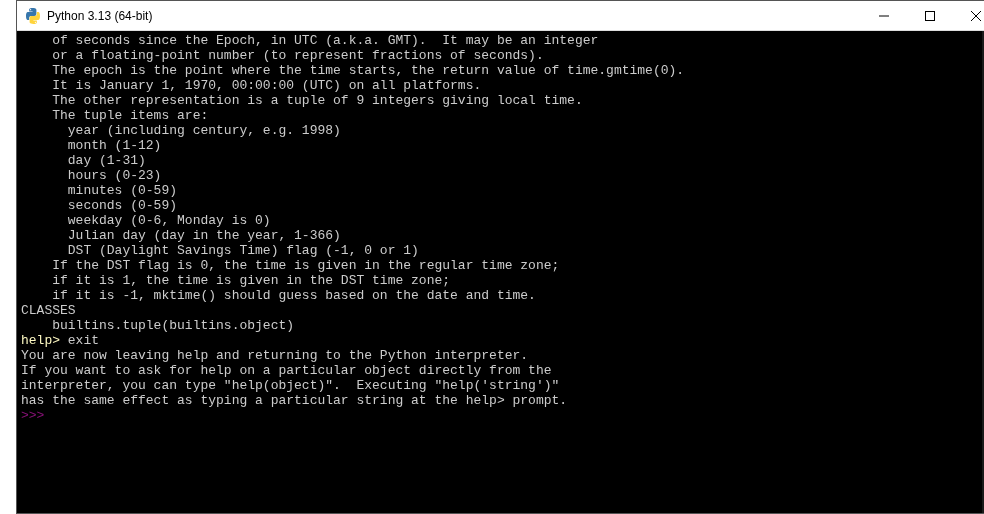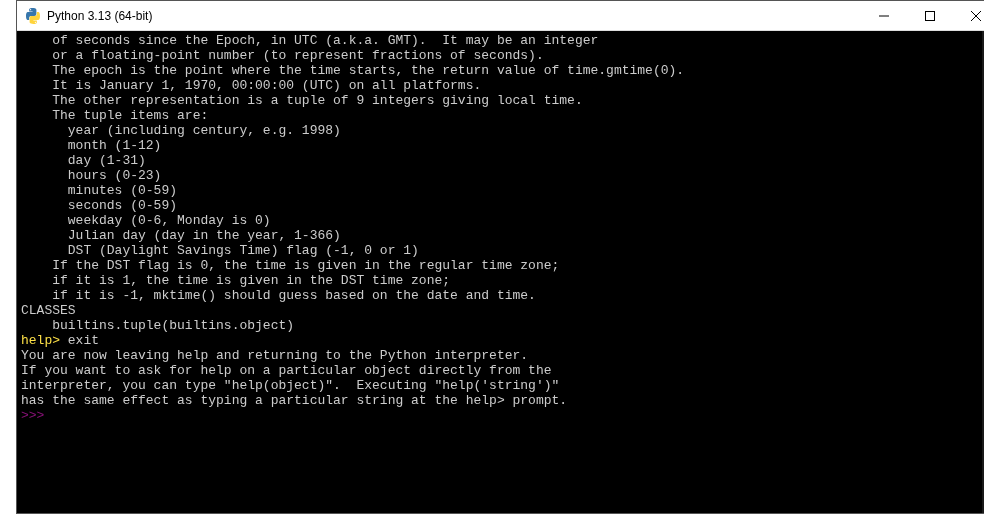--- a/index.html
+++ b/index.html
@@ -101,21 +101,21 @@
   }
   .scroll-thumb {
     position: absolute;
     left: 2px;
     right: 2px;
     top: 0;
     height: 40px;
     background: #4d4d4d;
   }
   .c-white { color: #cccccc; }
-  .c-magenta { color: #fde047; }
+  .c-magenta { color: #fef9c3; }
   .c-dmagenta { color: #881177; }
 </style>
 </head>
 <body>
 
 <div class="window">
 
   <div class="titlebar">
     <div class="titlebar-icon">
       <svg width="16" height="16" viewBox="0 0 16 16">

